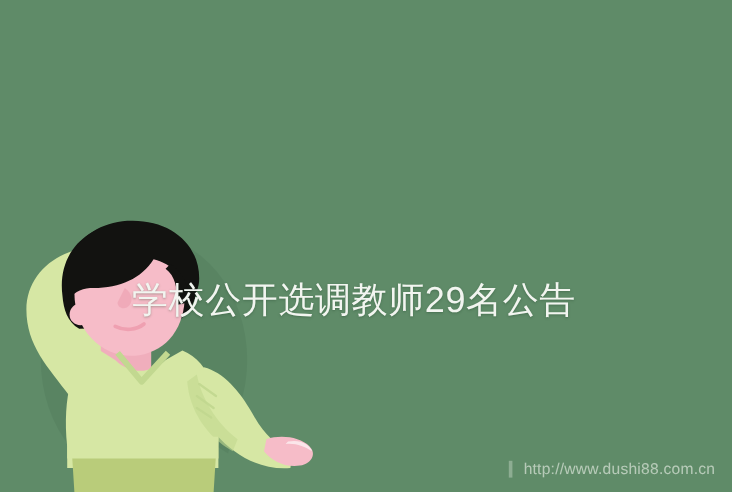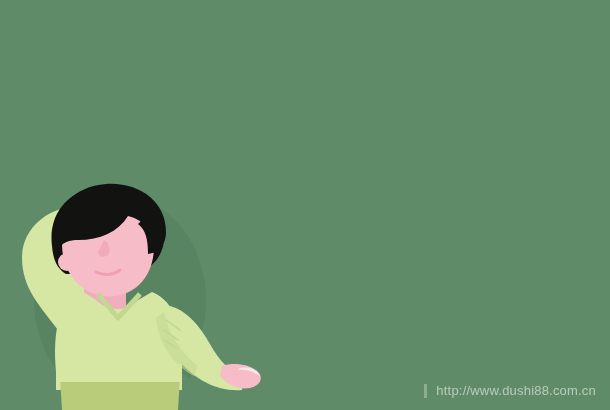--- a/index.html
+++ b/index.html
@@ -122,20 +122,21 @@
 
     <path d="M222 366 C234 362 250 364 258 372 C264 378 260 386 250 388
              C238 390 226 384 220 376 Z" fill="#F6BCC8"></path>
     <path d="M240 368 C250 366 258 370 260 376 C254 372 246 369 238 370 Z" fill="#FDF0F3" opacity="0.8"></path>
 
     <path d="M60 378 L180 378 L178 410 L62 410 Z" fill="#B9CC7A"></path>
     <path d="M56 364 L182 364 L182 382 L56 382 Z" fill="#D6E7A4"></path>
   </svg>
 
   <div id="headline">
+    <span class="hl-line">学校公开选调教师29名公告</span>
   </div>
 
   <div id="watermark">
     <span class="wm-bar"></span>
     <span class="wm-url">http://www.dushi88.com.cn</span>
   </div>
 
 </div>
 
 </body></html>

